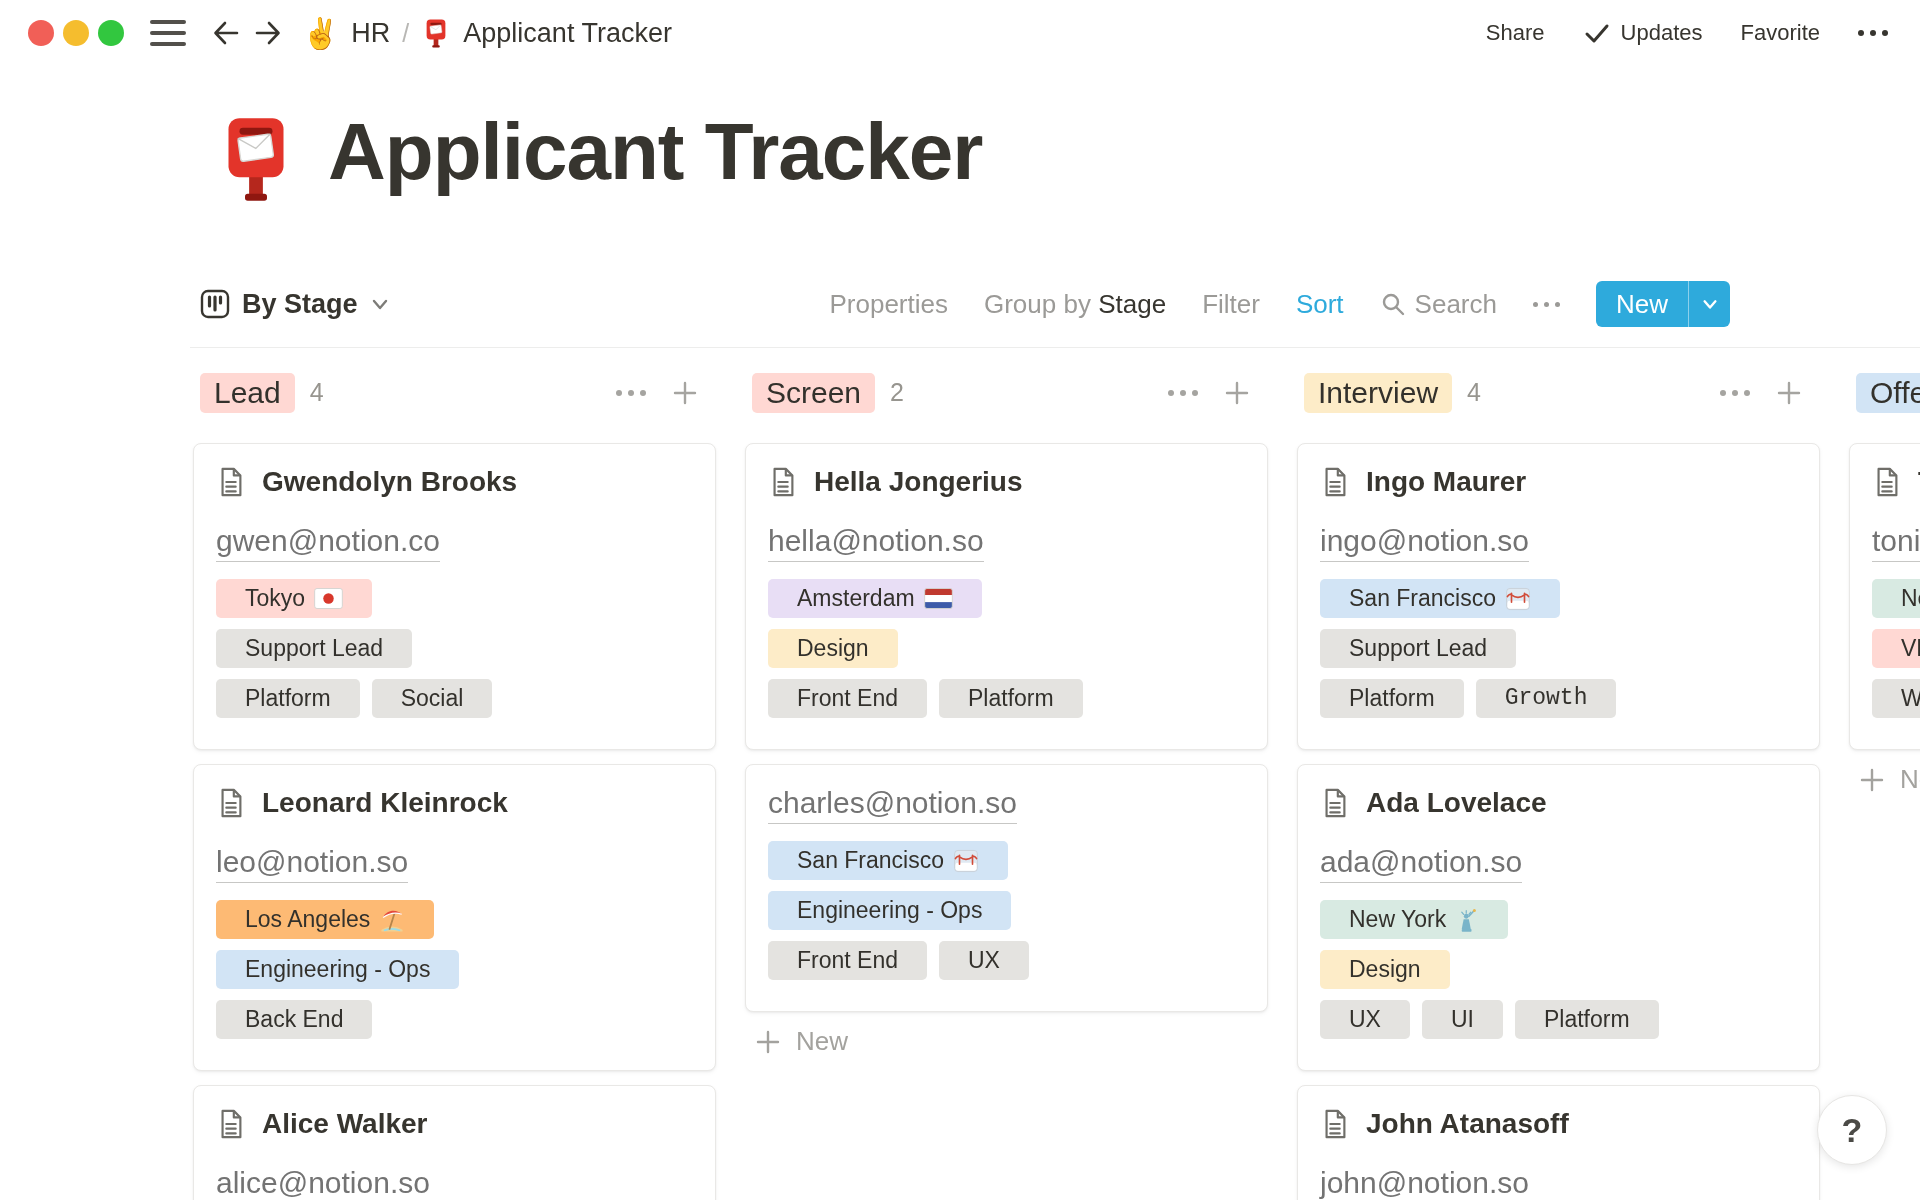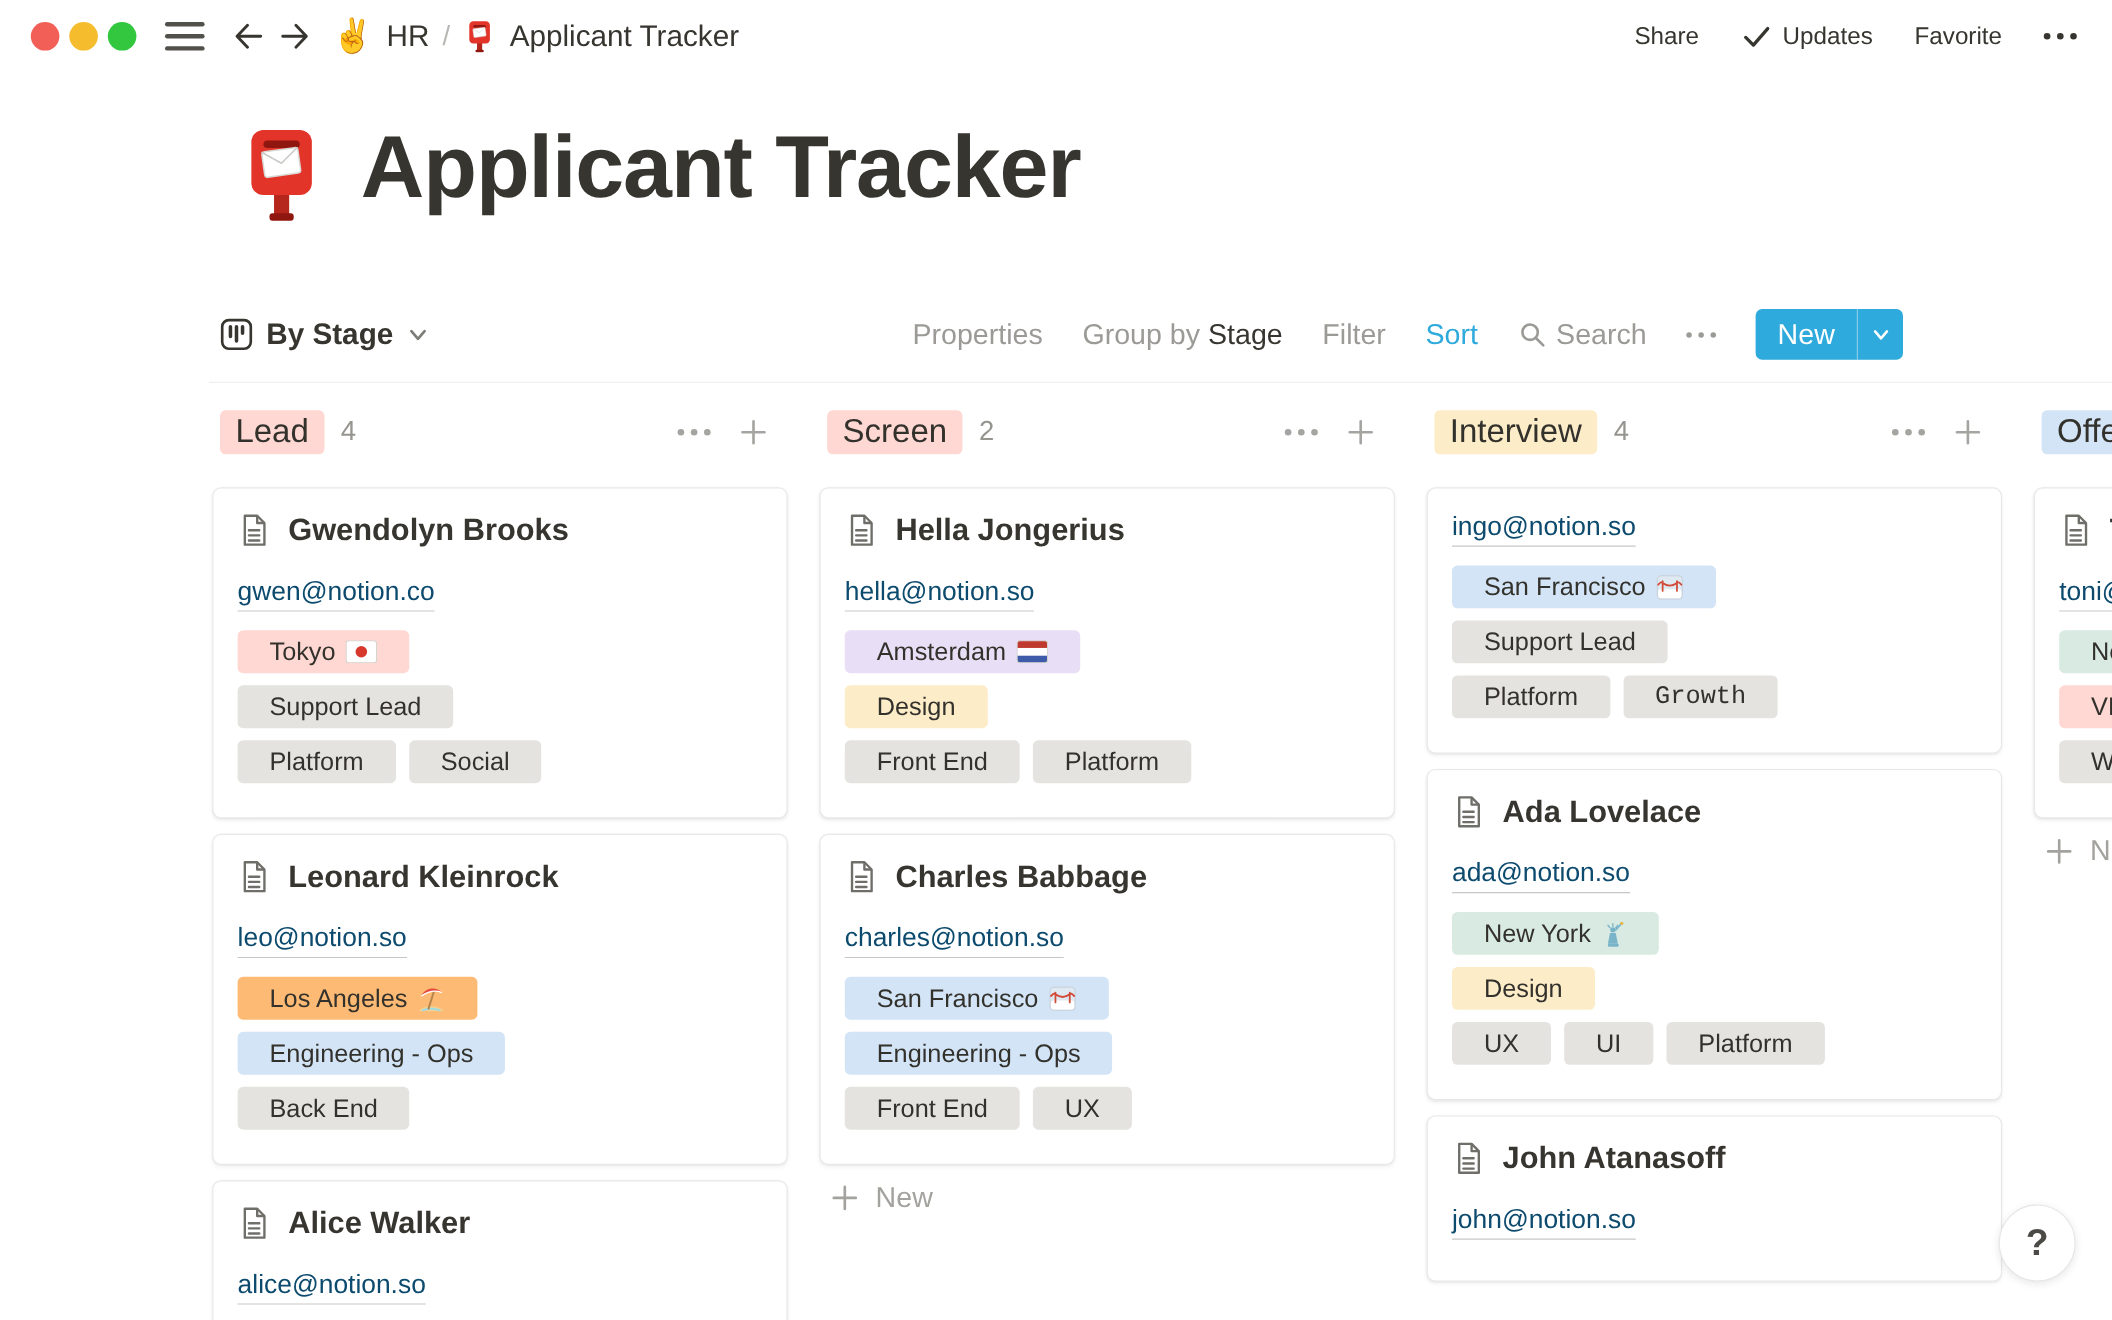--- a/index.html
+++ b/index.html
@@ -53,21 +53,21 @@
   .col-dots { color:#a5a4a0; margin-right:24px; }
   .col-dots i { width:6px; height:6px; }
   .icon-add { color:#a5a4a0; display:inline-flex; cursor:pointer; }
   .card { width:523px; background:#fff; border:1px solid #e9e8e6; border-radius:8px;
           box-shadow:0 1px 2px rgba(15,15,15,0.05), 0 2px 5px rgba(15,15,15,0.04);
           padding:21px 22px 20px 22px; margin-bottom:14px; cursor:pointer; }
   .card-title-row { display:flex; align-items:center; gap:16px; margin-bottom:25px; }
   .card-title { font-size:28px; font-weight:600; color:#37352f; white-space:nowrap; }
   .doc { display:inline-flex; flex:0 0 auto; }
   .email-row { margin-bottom:17px; }
-  .email { font-size:24px; color:#0c4a6e; border-bottom:1.5px solid rgba(55,53,47,0.28); padding-bottom:3px; display:inline-block; cursor:pointer; white-space:nowrap; }
+  .email { font-size:30px; color:#737373; border-bottom:1.5px solid rgba(55,53,47,0.28); padding-bottom:3px; display:inline-block; cursor:pointer; white-space:nowrap; }
   .tag-row { display:flex; gap:12px; margin-bottom:11px; }
   .tag { display:inline-flex; align-items:center; gap:9px; font-size:23px; line-height:31px; padding:4px 29px; border-radius:5px; color:#33312c; white-space:nowrap; }
   .tag .ticon { display:inline-flex; }
   .add-card { display:flex; align-items:center; gap:13px; color:#a3a29e; font-size:26px; padding-left:8px; margin-top:10px; cursor:pointer; }
   .add-card .plus { display:inline-flex; color:#a3a29e; }
   
   .help-btn { position:absolute; right:33px; bottom:35px; width:70px; height:70px; border-radius:50%; background:#fff;
               border:1px solid #e7e6e4; box-shadow:0 2px 8px rgba(0,0,0,0.10); display:flex; align-items:center; justify-content:center;
               font-size:34px; font-weight:600; color:#4b4a46; cursor:pointer; }
 </style>
@@ -356,30 +356,20 @@
         <div class="tag-row">
           <span class="tag" style="background: rgb(228, 227, 224);">
             <span class="tag-text">Front End</span>
           </span>
           <span class="tag" style="background: rgb(228, 227, 224);">
             <span class="tag-text">Platform</span>
           </span>
         </div>
       </div>
       <div class="card">
-        <div class="card-title-row">
-          <span class="doc">
-            <svg width="30" height="34" viewBox="0 0 32 34" fill="none">
-              <path d="M7 3 h12 l7 7 v21 H7 z" fill="#fff" stroke="#6f6e69" stroke-width="2.3" stroke-linejoin="round"></path>
-              <path d="M19 3 v7 h7" fill="none" stroke="#6f6e69" stroke-width="2.3" stroke-linejoin="round"></path>
-              <path d="M11 17 h10 M11 22 h10 M11 27 h10" stroke="#6f6e69" stroke-width="2.3" stroke-linecap="round"></path>
-            </svg>
-          </span>
-          <span class="card-title">Charles Babbage</span>
-        </div>
         <div class="email-row"><span class="email">charles@notion.so</span></div>
         <div class="tag-row">
           <span class="tag" style="background: rgb(210, 228, 245);">
             <span class="tag-text">San Francisco</span>
             <span class="ticon">
               <svg width="26" height="26" viewBox="0 0 32 32">
                 <rect x="2" y="3" width="28" height="26" rx="4" fill="#dfe9f2" stroke="#c6cdd4"></rect>
                 <rect x="3" y="18" width="26" height="10" rx="3" fill="#ffffff"></rect>
                 <path d="M8 20 V9 M24 20 V9 M8 11 Q16 17 24 11 M3 13 Q6 9 8 11 M24 11 Q26 9 29 13" stroke="#d14b38" stroke-width="2" fill="none" stroke-linecap="round"></path>
               </svg>
@@ -419,20 +409,30 @@
           <i></i>
           <i></i>
         </span>
         <span class="icon-add">
           <svg width="30" height="30" viewBox="0 0 30 30" fill="none" stroke="currentColor" stroke-width="2.4" stroke-linecap="round">
             <path d="M15 5 v20 M5 15 h20"></path>
           </svg>
         </span>
       </div>
       <div class="card">
+        <div class="card-title-row">
+          <span class="doc">
+            <svg width="30" height="34" viewBox="0 0 32 34" fill="none">
+              <path d="M7 3 h12 l7 7 v21 H7 z" fill="#fff" stroke="#6f6e69" stroke-width="2.3" stroke-linejoin="round"></path>
+              <path d="M19 3 v7 h7" fill="none" stroke="#6f6e69" stroke-width="2.3" stroke-linejoin="round"></path>
+              <path d="M11 17 h10 M11 22 h10 M11 27 h10" stroke="#6f6e69" stroke-width="2.3" stroke-linecap="round"></path>
+            </svg>
+          </span>
+          <span class="card-title">Ingo Maurer</span>
+        </div>
         <div class="email-row"><span class="email">ingo@notion.so</span></div>
         <div class="tag-row">
           <span class="tag" style="background: rgb(210, 228, 245);">
             <span class="tag-text">San Francisco</span>
             <span class="ticon">
               <svg width="26" height="26" viewBox="0 0 32 32">
                 <rect x="2" y="3" width="28" height="26" rx="4" fill="#dfe9f2" stroke="#c6cdd4"></rect>
                 <rect x="3" y="18" width="26" height="10" rx="3" fill="#ffffff"></rect>
                 <path d="M8 20 V9 M24 20 V9 M8 11 Q16 17 24 11 M3 13 Q6 9 8 11 M24 11 Q26 9 29 13" stroke="#d14b38" stroke-width="2" fill="none" stroke-linecap="round"></path>
               </svg>

